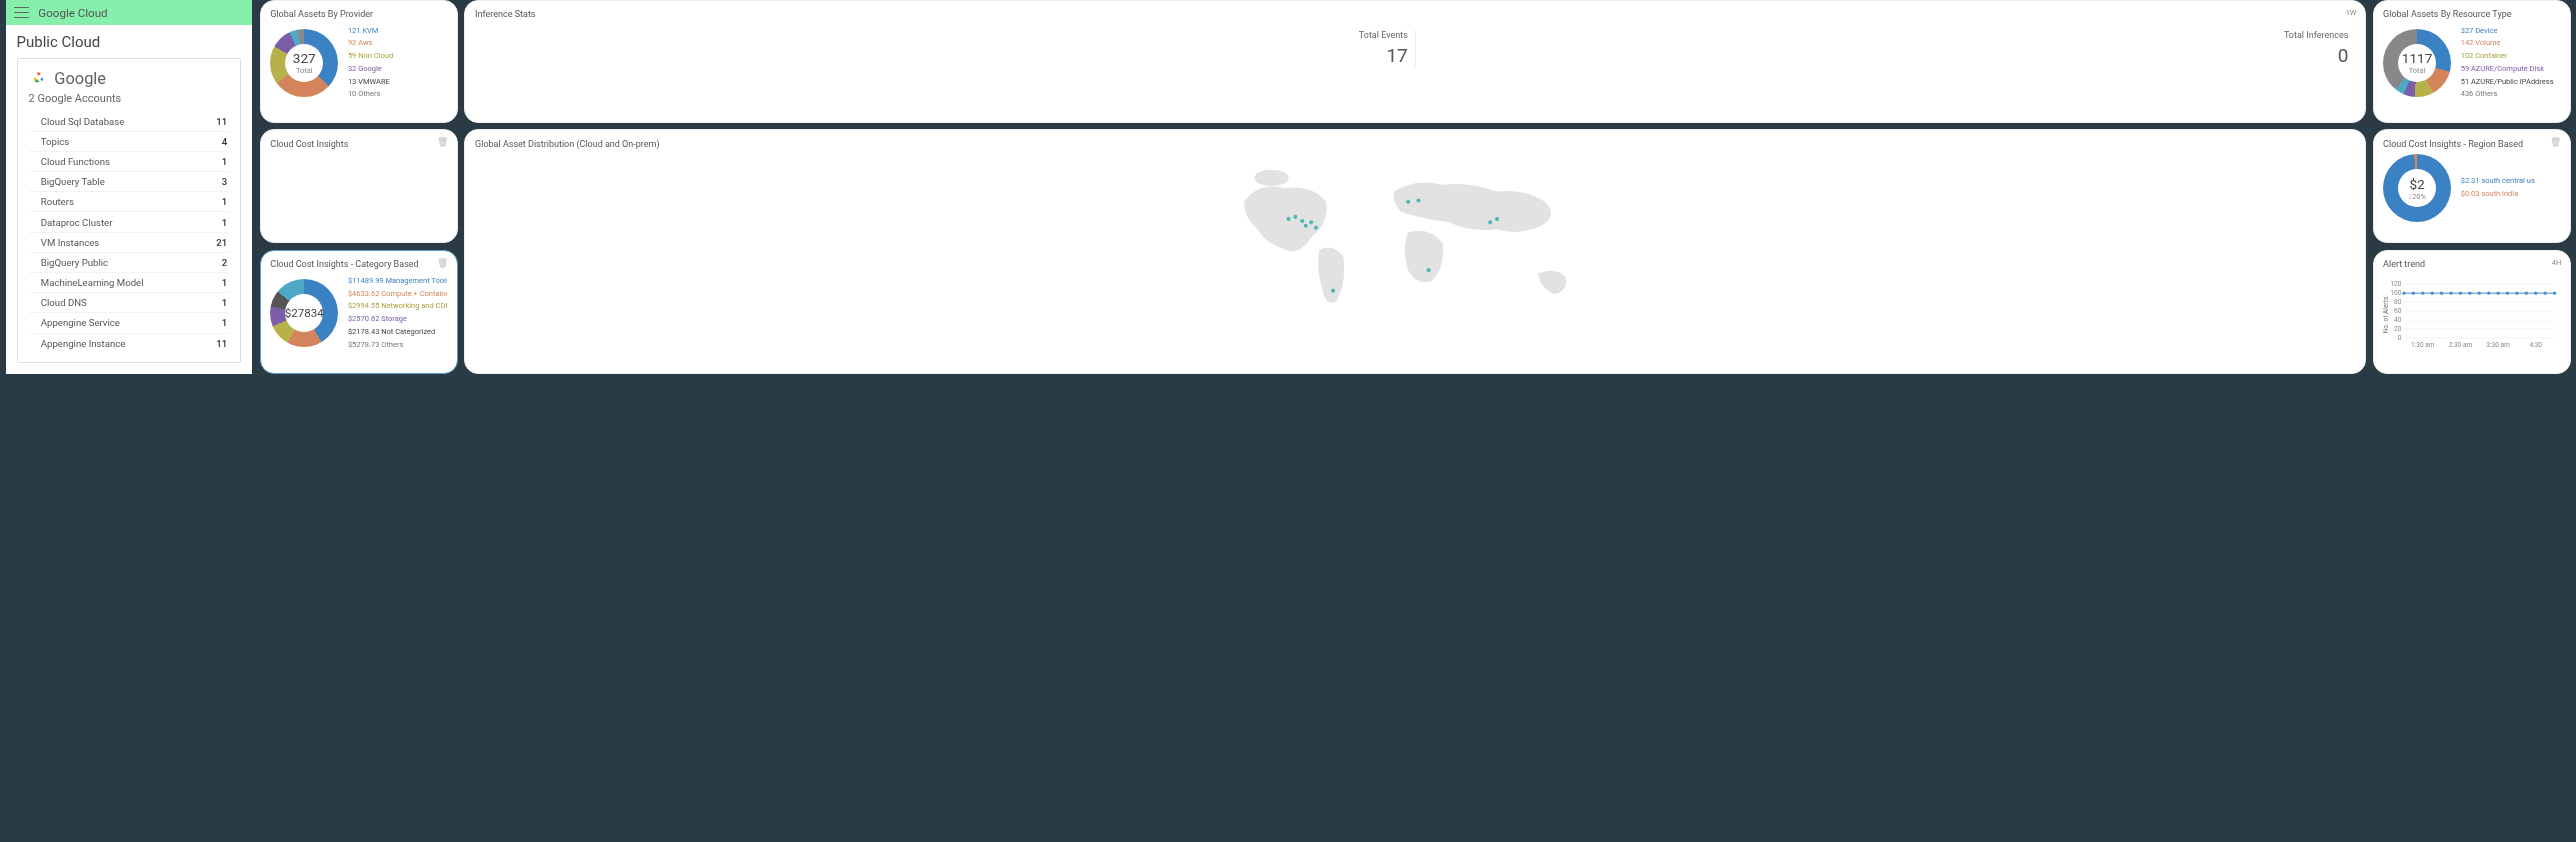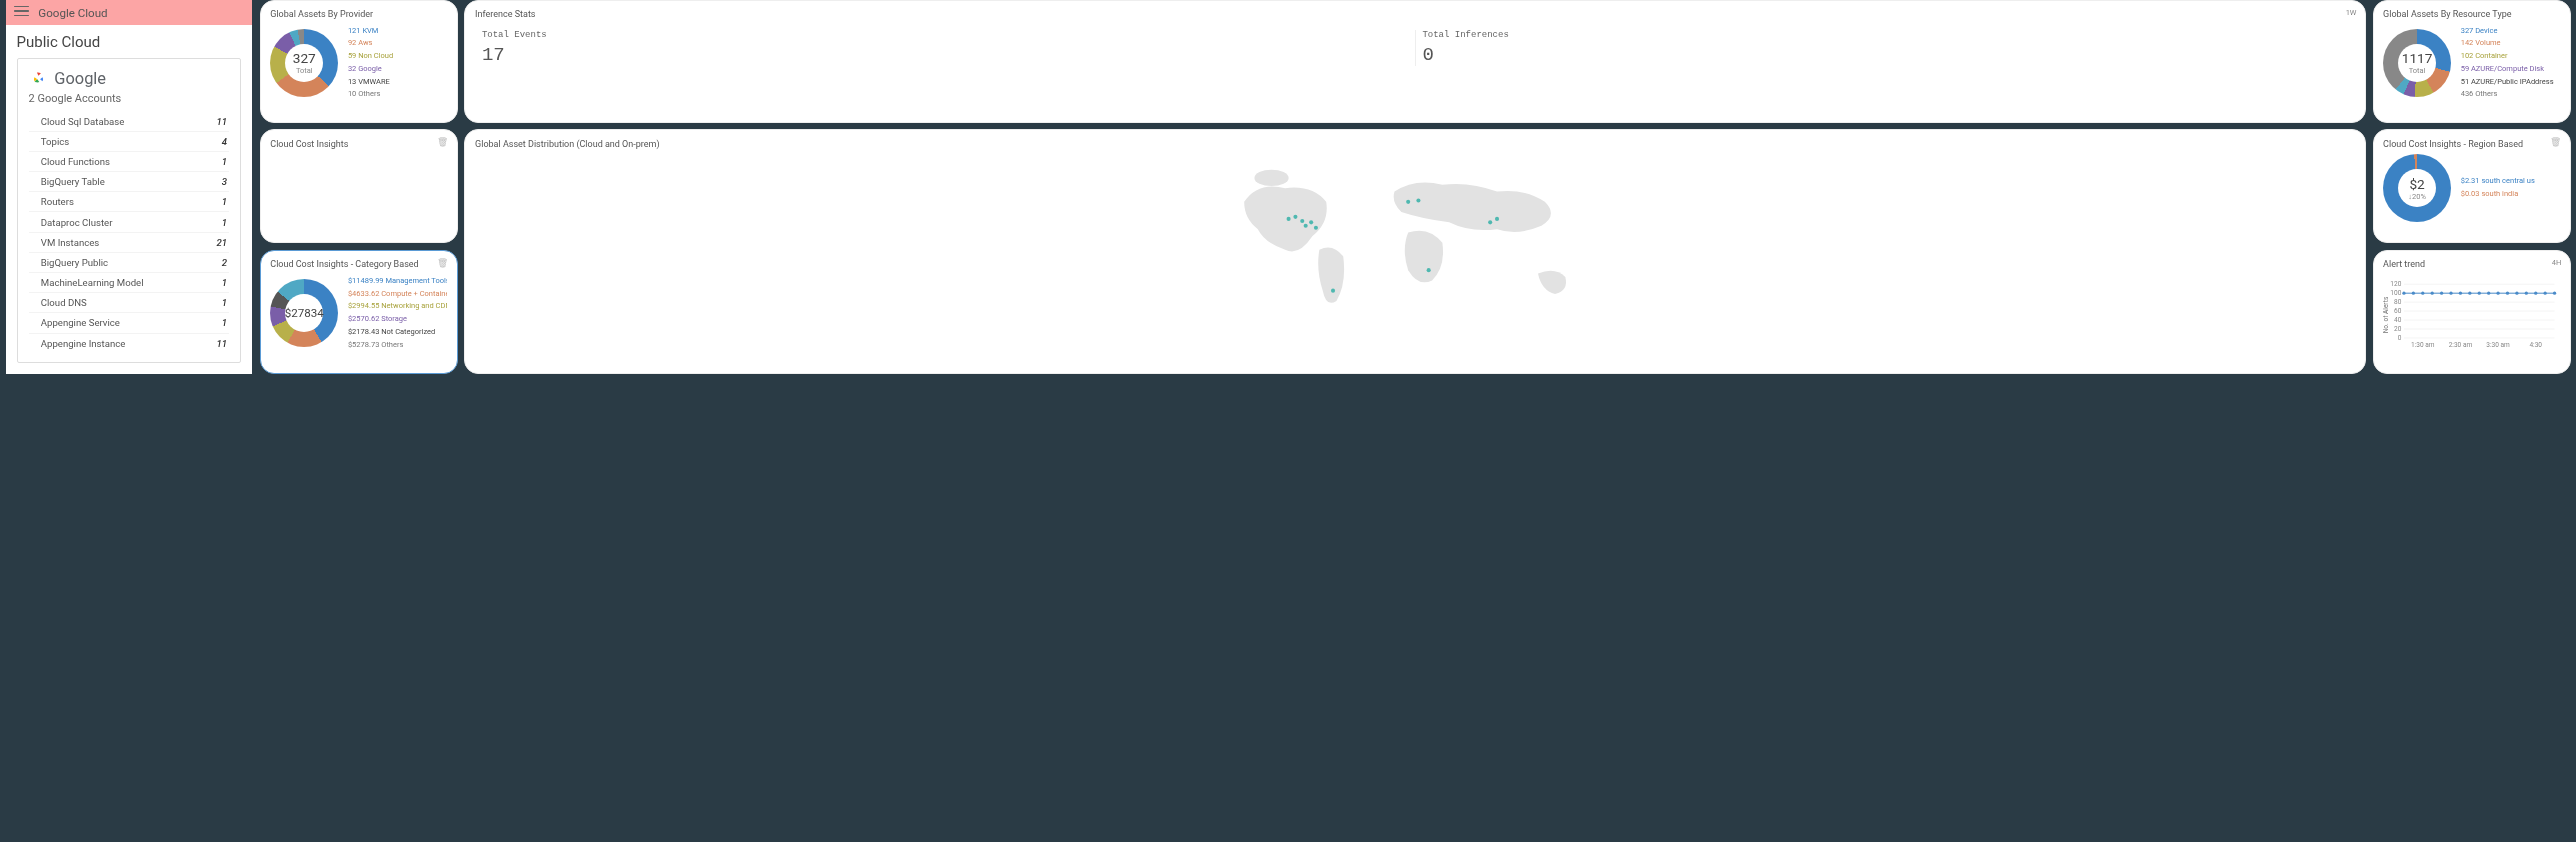--- a/index.html
+++ b/index.html
@@ -1,35 +1,35 @@
 <!DOCTYPE html>
 <html style="font-size:11px"><head>
 <meta charset="utf-8">
 <style>
 * { margin: 0; padding: 0; box-sizing: border-box; }
 body { font-family: -apple-system, BlinkMacSystemFont, "Segoe UI", Roboto, Arial, sans-serif; background: #2a3b45; color: #333; font-size: 9px; }
 .app { display: flex; gap: 8.2px; padding: 0 5.5px 5.5px 5.5px; }
 
 
 .sidebar { width: 246px; flex-shrink: 0; }
-.side-header { background: #fca5a5; display: flex; align-items: flex-start; padding: 5.5px 8.2px; gap: 9.6px; }
+.side-header { background: #86efac; display: flex; align-items: center; padding: 5.5px 8.2px; gap: 9.6px; }
 .hamburger { width: 15px; height: 11px; display: flex; flex-direction: column; justify-content: space-between; cursor: pointer; }
 .hamburger span { height: 1.4px; background: #666; border-radius: 0.7px; }
 .side-header-title { font-size: 11.6px; color: #555; }
 .side-body { background: #fff; padding: 8.2px 11px 11px 11px; }
 .public-cloud-title { font-size: 15px; color: #444; margin-bottom: 6.8px; }
 .account-card { border: 0.7px solid #ddd; border-radius: 2px; padding: 9.6px 11px; }
 .account-head { display: flex; align-items: center; gap: 6.8px; margin-bottom: 4.1px; }
 .google-logo { width: 19px; height: 19px; }
 .google-text { font-size: 16.4px; color: #5f6368; }
 .account-sub { font-size: 11px; color: #666; margin-bottom: 6.8px; }
 .resource-list { list-style: none; }
 .resource-list li { display: flex; justify-content: space-between; padding: 4.1px 1.4px 4.1px 12.3px; font-size: 9.6px; color: #555; border-bottom: 0.7px solid #f3f3f3; gap: 14px; }
 .resource-list li:last-child { border-bottom: none; }
-.resource-list li .cnt { color: #333; font-weight: 500; font-style: italic; }
+.resource-list li .cnt { color: #333; font-weight: 500; }
 
 
 .main { flex: 1; display: grid; grid-template-columns: 198px 1fr 198px; grid-template-rows: auto auto auto; gap: 6.8px; }
 .card { background: #fff; border-radius: 14px; padding: 8.2px 9.6px; position: relative; border: 0.7px solid #eee; }
 .card-title { font-size: 9px; color: #555; margin-bottom: 5.5px; }
 .card-corner { position: absolute; top: 6.8px; right: 8.2px; font-size: 7.5px; color: #888; }
 .trash-icon { position: absolute; top: 6.8px; right: 8.2px; color: #bbb; cursor: pointer; }
 
 
 .card.provider { grid-column: 1; grid-row: 1; }
@@ -51,21 +51,21 @@
 .donut { width: 100%; height: 100%; border-radius: 50%; position: relative; }
 .donut::after { content: ""; position: absolute; inset: 15px; background: #fff; border-radius: 50%; }
 .donut-center { position: absolute; inset: 0; display: flex; flex-direction: column; align-items: center; justify-content: center; z-index: 2; }
 .donut-center .big { font-size: 13.7px; color: #444; }
 .donut-center .small { font-size: 7.5px; color: #888; }
 .legend { font-size: 7.5px; line-height: 1.7; overflow: hidden; }
 .legend .row { white-space: nowrap; }
 
 
 .stat-row { display: flex; justify-content: space-around; margin-top: 11px; }
-.stat-col { text-align: left; border-right: 0.7px solid #eee; flex: 1; padding: 0 6.8px; font-family: Liberation Mono, monospace; }
+.stat-col { text-align: right; border-right: 0.7px solid #eee; flex: 1; padding: 0 6.8px; }
 .stat-col:last-child { border-right: none; }
 .stat-label { font-size: 9px; color: #666; margin-bottom: 4.1px; }
 .stat-val { font-size: 19px; color: #555; }
 .stat-val .unit { font-size: 9px; color: #aaa; }
 
 
 .map-title { font-size: 13.7px; color: #4fa8c4; text-align: center; margin: 4.1px 0 6.8px 0; }
 .worldmap { width: 100%; height: 164px; }
 
 

